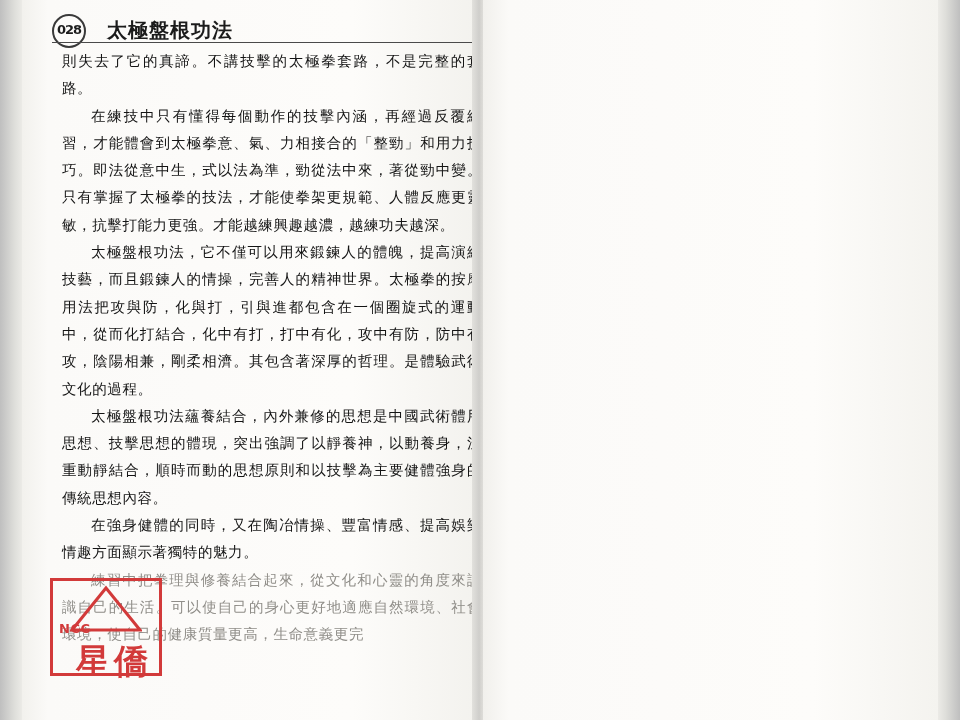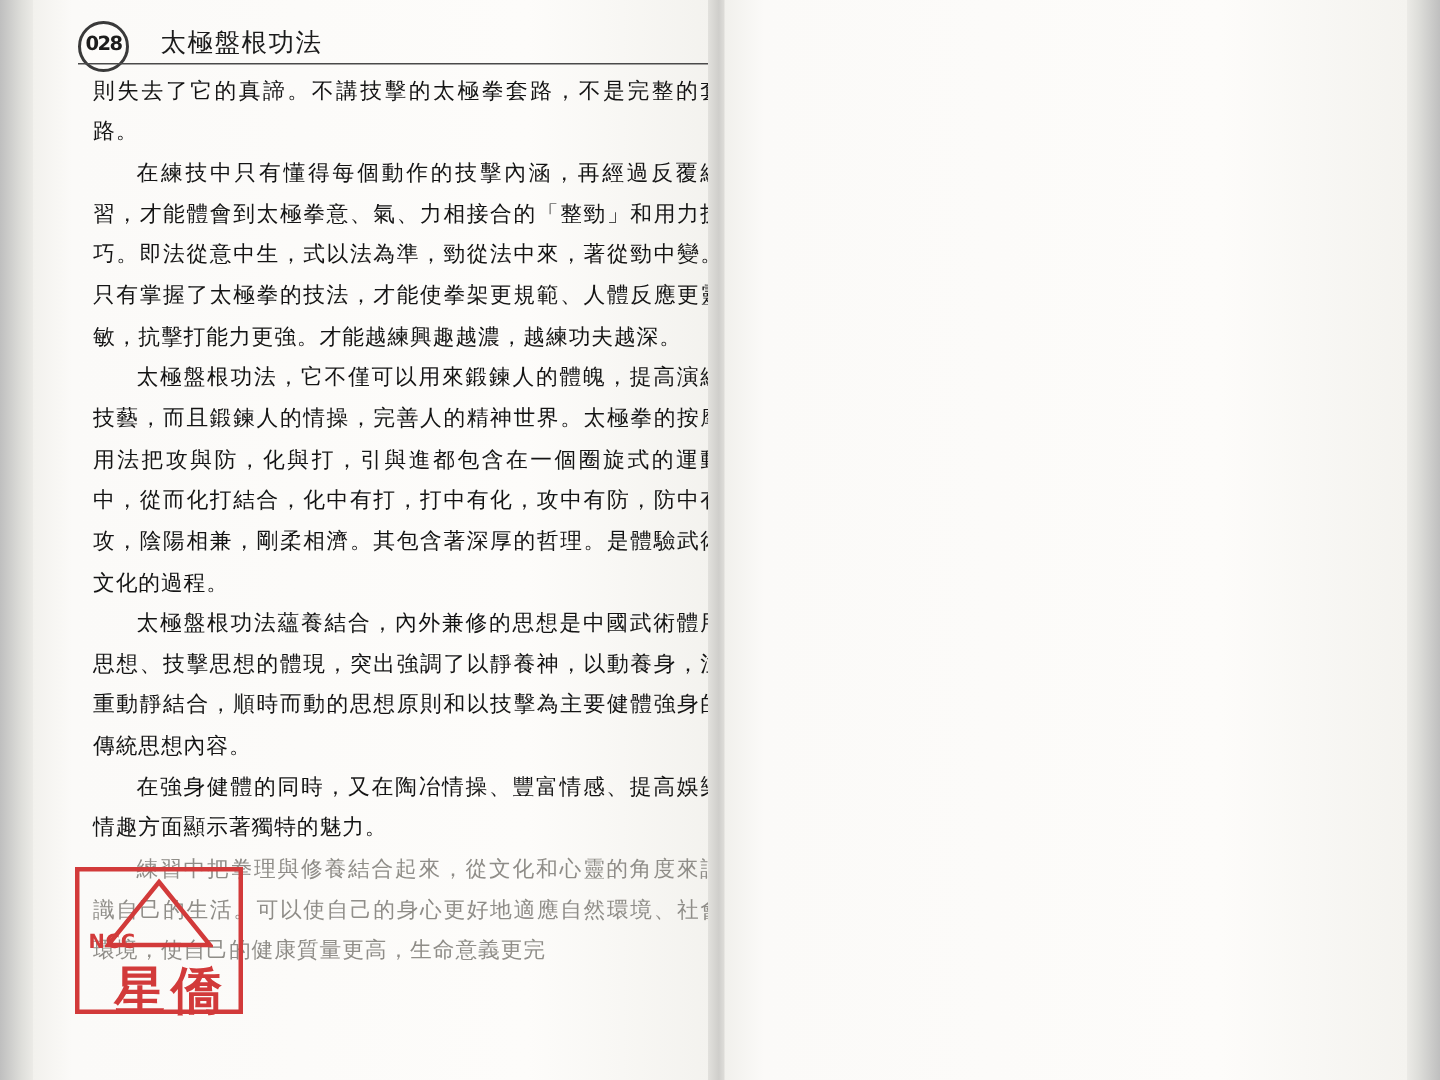--- a/index.html
+++ b/index.html
@@ -88,22 +88,22 @@
     line-height: 28px;
     text-align: center;
     letter-spacing: -1px;
     background: #fdfcfa;
   }
   .folio-left { left: 0px; }
 
   .hdr-title {
     position: absolute;
     top: 7px;
-    font-size: 17px;
-    font-weight: normal;
+    font-size: 20px;
+    font-weight: bold;
     color: #1b1b1b;
     letter-spacing: 1px;
     white-space: nowrap;
     text-align: right;
   }
   .hdr-left .hdr-title { left: 55px; }
 
   
   .col {
     position: absolute;

